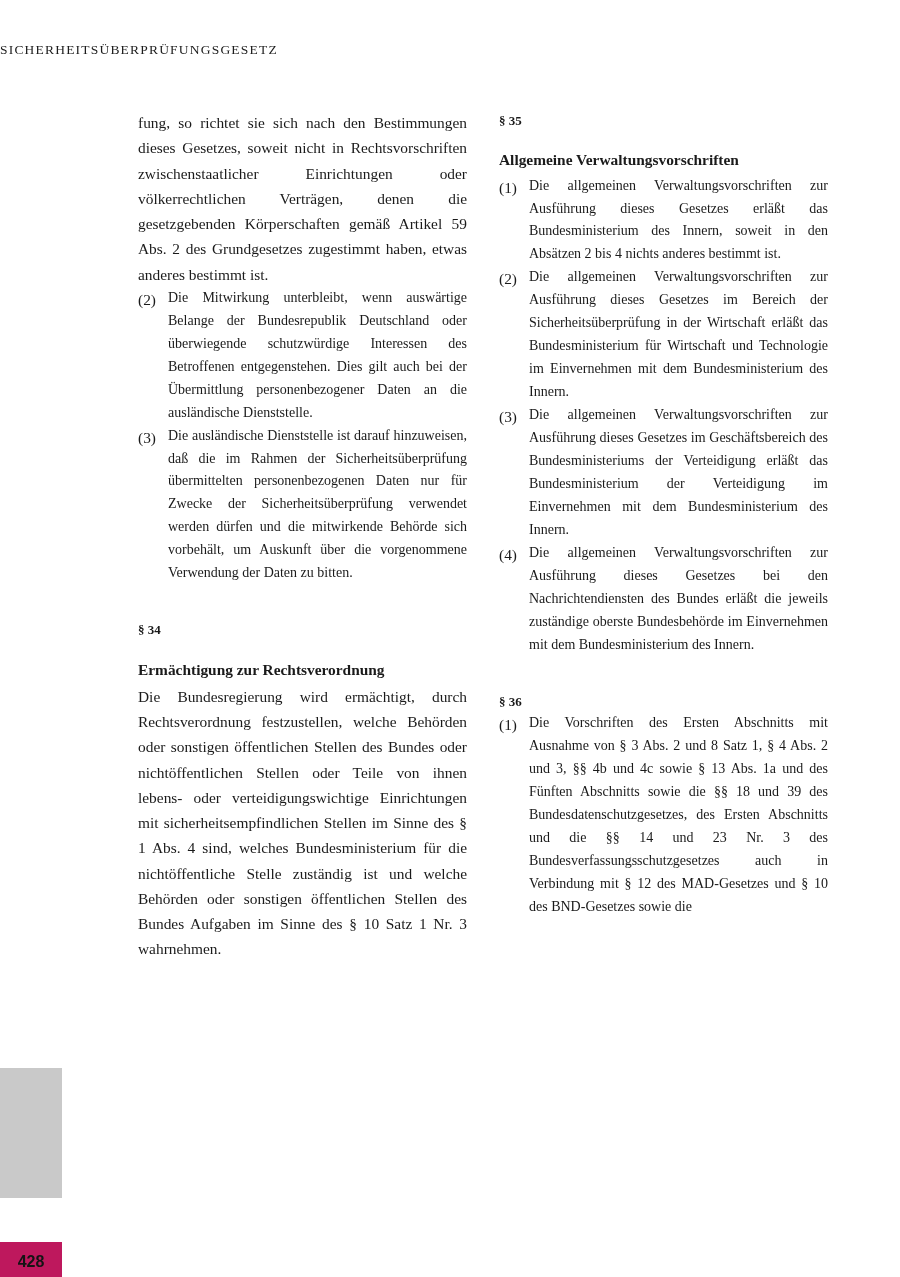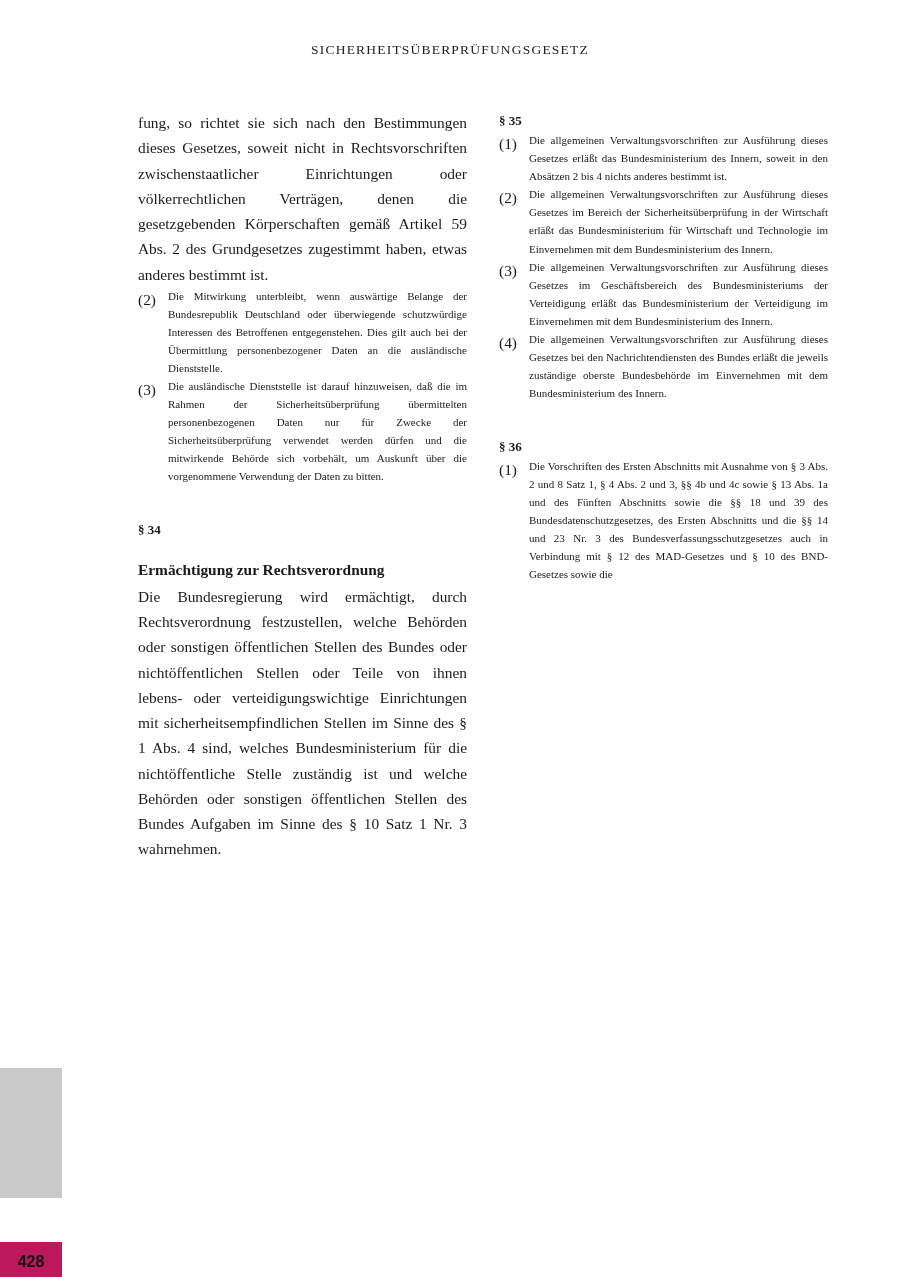--- a/index.html
+++ b/index.html
@@ -18,21 +18,20 @@
   .page {
     position: relative;
     width: 900px;
     height: 1277px;
   }
   .running-head {
     position: absolute;
     top: 42px;
     left: 0;
     width: 900px;
-    text-align: center;
     font-family: "Liberation Serif", serif;
     font-size: 13.5px;
     letter-spacing: 1.2px;
     color: #1c1c1c;
   }
   .columns {
     position: absolute;
     top: 110px;
     left: 138px;
     width: 690px;
@@ -58,21 +57,21 @@
     align-items: flex-start;
   }
   .numbered .marker {
     width: 30px;
     flex: 0 0 30px;
     font-size: 15.4px;
     line-height: 1.64;
   }
   .numbered .body {
     flex: 1 1 auto;
-    font-size: 11px;
+    font-size: 14px;
     line-height: 1.64;
     text-align: justify;
   }
   .section-num {
     font-weight: bold;
     font-size: 13px;
     line-height: 1.64;
     margin: 0;
   }
   .section-title {
@@ -141,20 +140,21 @@
         <p class="section-title gap-small">Ermächtigung zur Rechtsverordnung</p>
         <p class="plain">Die Bundesregierung wird ermächtigt, durch Rechtsverordnung festzustellen, welche Behörden oder sonstigen öffentlichen Stellen des Bundes oder nichtöffentlichen Stellen oder Teile von ihnen lebens- oder verteidigungswichtige Einrichtungen mit sicherheitsempfindlichen Stellen im Sinne des § 1 Abs. 4 sind, welches Bundesministerium für die nichtöffentliche Stelle zuständig ist und welche Behörden oder sonstigen öffentlichen Stellen des Bundes Aufgaben im Sinne des § 10 Satz 1 Nr. 3 wahrnehmen.</p>
       </div>
 
     </div>
 
     <div class="col">
 
       <div>
         <p class="section-num">§ 35</p>
+        <p class="section-title gap-small">Allgemeine Verwaltungsvorschriften</p>
 
         <div class="numbered">
           <span class="marker">(1)</span>
           <span class="body">Die allgemeinen Verwaltungsvorschriften zur Ausführung dieses Gesetzes erläßt das Bundesministerium des Innern, soweit in den Absätzen 2 bis 4 nichts anderes bestimmt ist.</span>
         </div>
         <div class="numbered">
           <span class="marker">(2)</span>
           <span class="body">Die allgemeinen Verwaltungsvorschriften zur Ausführung dieses Gesetzes im Bereich der Sicherheitsüberprüfung in der Wirtschaft erläßt das Bundesministerium für Wirtschaft und Technologie im Einvernehmen mit dem Bundesministerium des Innern.</span>
         </div>
         <div class="numbered">

